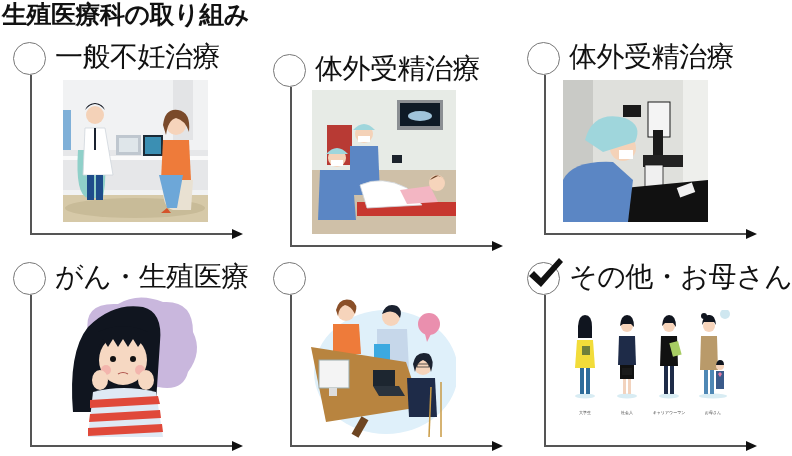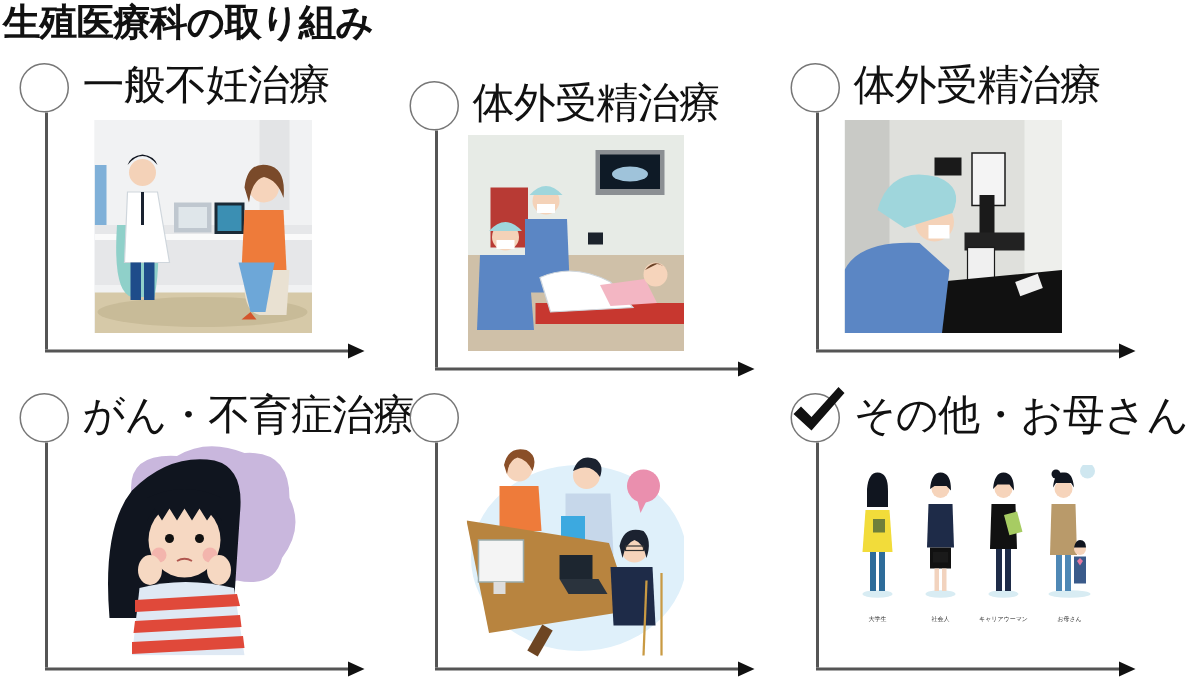--- a/index.html
+++ b/index.html
@@ -119,21 +119,21 @@
       <path d="M0 100 Q10 80 50 82 L70 100 L65 142 L0 142 Z" fill="#5b86c4"></path>
       <circle cx="60" cy="68" r="13" fill="#f4d2b8"></circle>
       <path d="M22 60 Q30 30 62 38 Q80 45 72 62 L40 72 Z" fill="#9fd6dc"></path>
       <rect x="56" y="70" width="14" height="9" fill="#ffffff"></rect>
     </svg>
   </div>
 </div>
 
 <div class="panel" style="left:13px; top:262px;">
   <div class="circle"></div>
-  <div class="label">がん・不育症治療</div>
+  <div class="label">がん・生殖医療</div>
   <div class="vline" style="height:150px;"></div>
   <div class="hline" style="top:183px; width:205px;"></div>
   <div class="arrow" style="left:219px; top:179px;"></div>
   <div class="illus" style="left:55px; top:30px; width:140px; height:145px;">
     <svg width="140" height="145" viewBox="0 0 140 145">
       <rect width="140" height="145" fill="#ffffff"></rect>
       <path d="M20 40 Q15 10 50 12 Q70 0 95 10 Q125 8 125 40 Q135 60 120 80 Q115 100 90 95 Q70 105 55 95 Q25 95 25 70 Q10 55 20 40Z" fill="#c9b7dd"></path>
       <path d="M5 120 Q0 60 20 35 Q45 10 75 15 Q95 20 92 50 L88 110 L50 120 Z" fill="#10151f"></path>
       <ellipse cx="55" cy="68" rx="24" ry="25" fill="#f6d8c2"></ellipse>
       <path d="M30 55 L30 40 Q55 28 80 40 L80 55 L75 48 L70 55 L65 47 L60 55 L55 47 L50 55 L45 47 L40 55 L35 47Z" fill="#10151f"></path>

